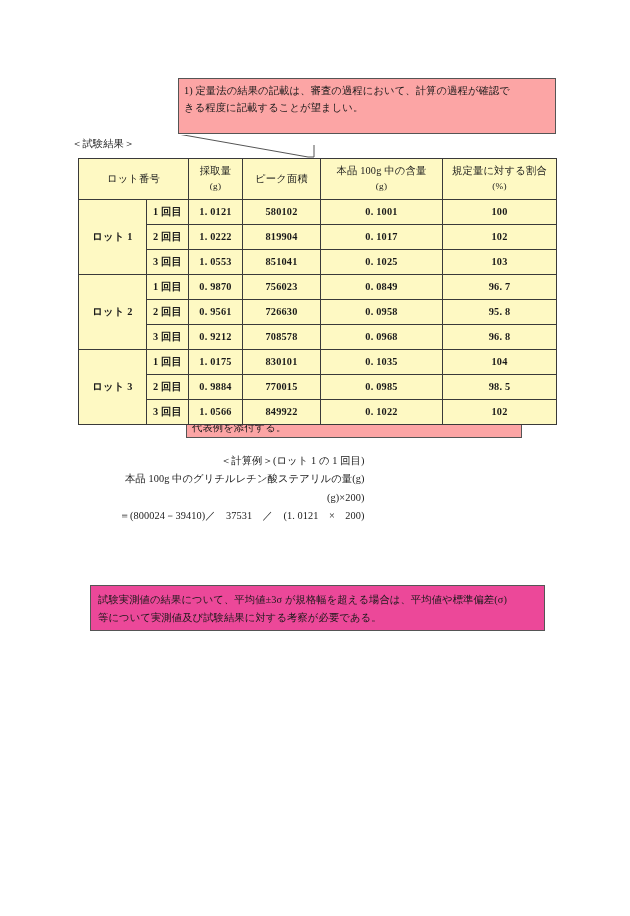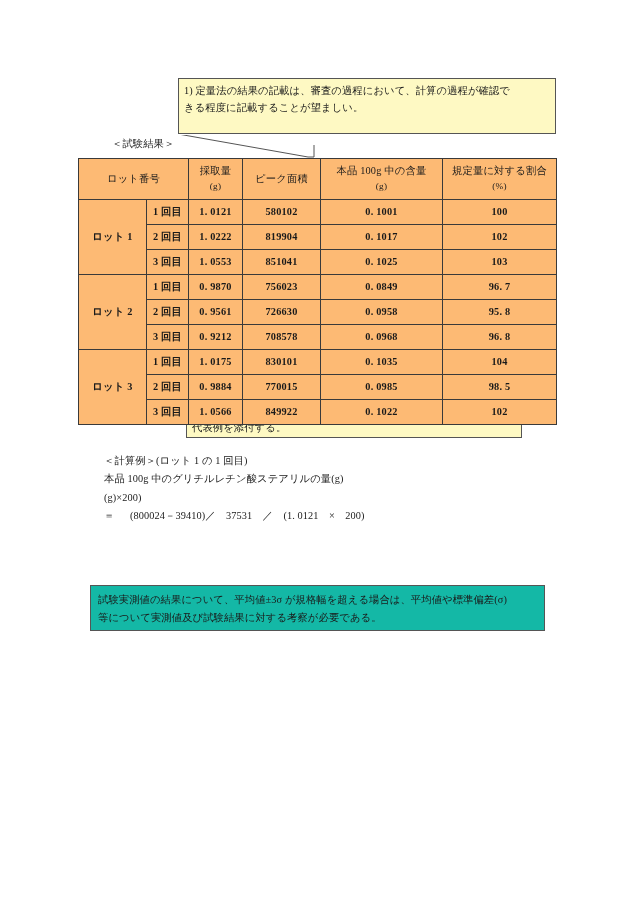--- a/index.html
+++ b/index.html
@@ -20,21 +20,21 @@
     position: absolute;
     inset: 0;
     width: 630px;
     height: 916px;
   }
 
   
   .callout {
     position: absolute;
     border: 1px solid #555;
-    background: #fef9c3;
+    background: #fca5a5;
     box-sizing: border-box;
     padding: 4px 5px 3px 5px;
     font-size: 10.3px;
     line-height: 1.62;
     letter-spacing: 0.1px;
     z-index: 5;
   }
   .callout p {
     margin: 0;
     white-space: nowrap;
@@ -62,33 +62,33 @@
 
   
   .label {
     position: absolute;
     font-size: 10.3px;
     line-height: 1.6;
     white-space: nowrap;
     letter-spacing: 0.1px;
   }
 
-  #label-shiken-kekka { left: 72px; top: 136px; margin-left: 40px; }
+  #label-shiken-kekka { left: 72px; top: 136px; }
   #note-chromatogram  { left: 104px; top: 379px; }
 
   
   #results-table {
     position: absolute;
     left: 78px;
     top: 158px;
     width: 478px;
     border-collapse: collapse;
     table-layout: fixed;
     font-size: 10.3px;
-    background: #fdba74;
+    background: #fef9c3;
     z-index: 6;
   }
   #results-table th,
   #results-table td {
     border: 1px solid #3a3a3a;
     text-align: center;
     vertical-align: middle;
     padding: 2px 1px;
     font-weight: normal;
     line-height: 1.45;
@@ -111,20 +111,21 @@
   .small-unit { font-size: 9.2px; }
 
   
   #calc-block {
     position: absolute;
     left: 104px;
     top: 452px;
     font-size: 10.3px;
     line-height: 1.78;
     letter-spacing: 0.1px;
+    text-align: right;
   }
   #calc-block .calc-line {
     white-space: nowrap;
     margin: 0;
   }
   .eq-sign {
     display: inline-block;
     width: 26px;
   }
 
@@ -133,21 +134,21 @@
     position: absolute;
     left: 90px;
     top: 585px;
     width: 455px;
     border: 1px solid #555;
     box-sizing: border-box;
     padding: 5px 7px 4px 7px;
     font-size: 10.3px;
     line-height: 1.72;
     letter-spacing: 0.1px;
-    background: #14b8a6;
+    background: #ec4899;
   }
   #note-box p { margin: 0; white-space: nowrap; }
 </style>
 </head>
 <body>
 
 <div class="page">
 
   <svg class="tail-svg" style="left:178px; top:133px; width:150px; height:30px;" viewBox="0 0 150 30" xmlns="http://www.w3.org/2000/svg">
     <polyline points="0,1 130,24 136,24 136,12" fill="#ffffff" stroke="#555555" stroke-width="1"></polyline>

